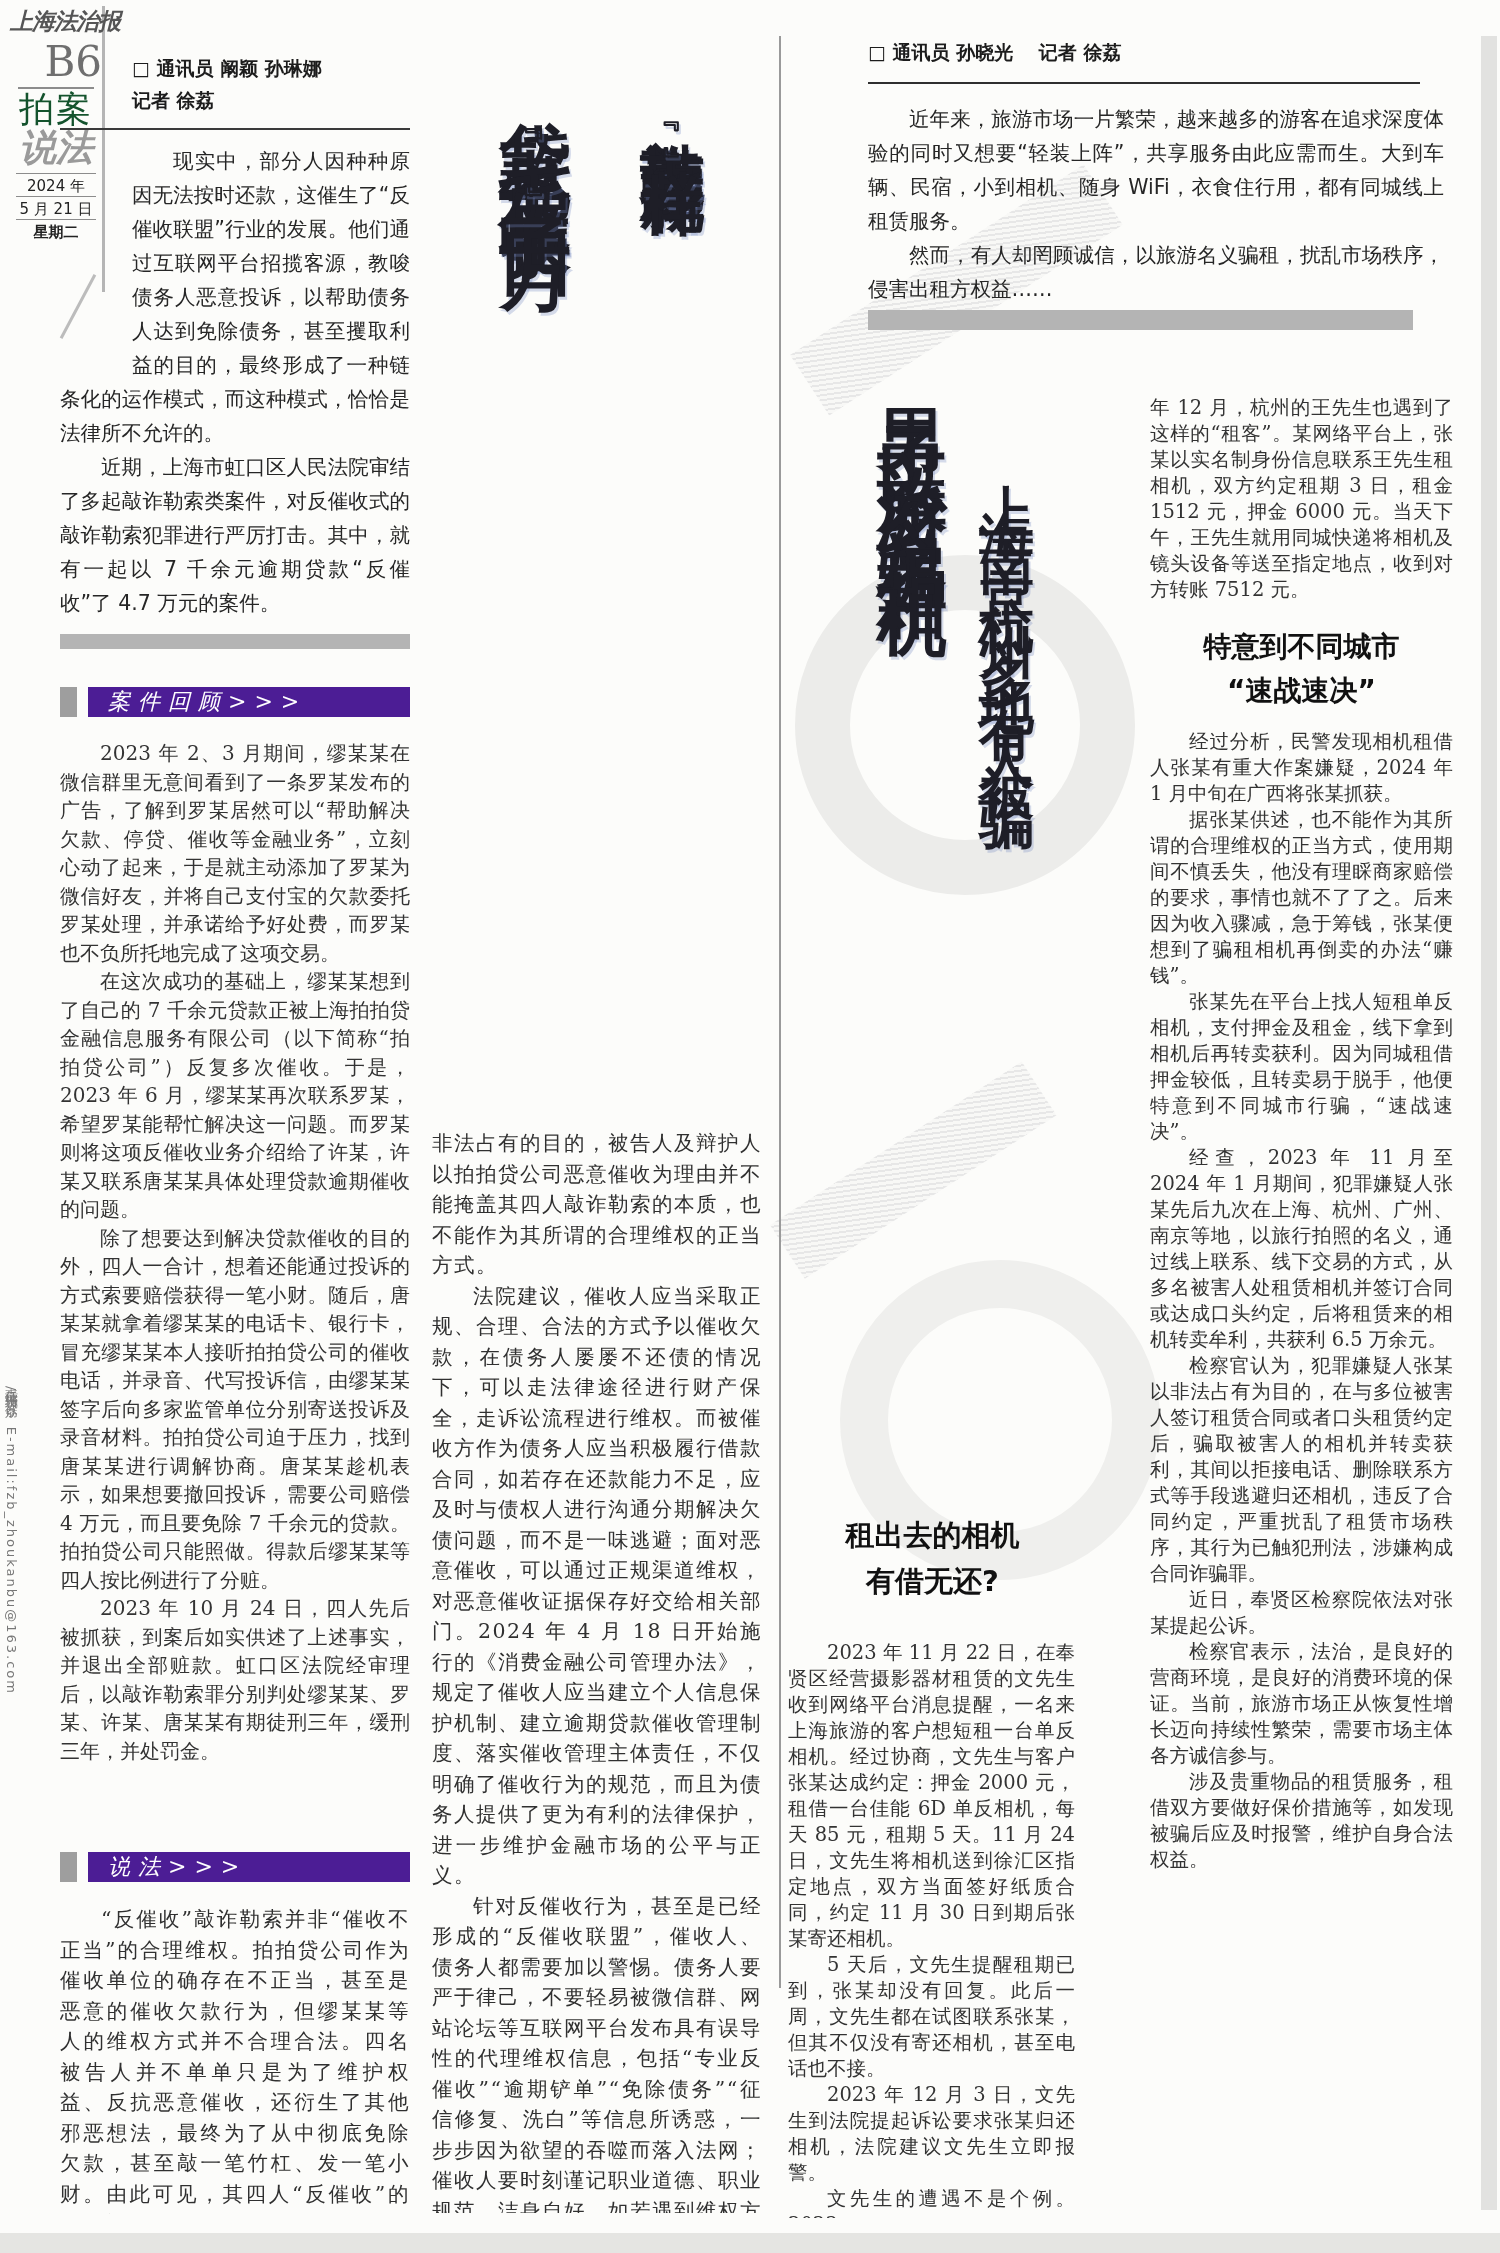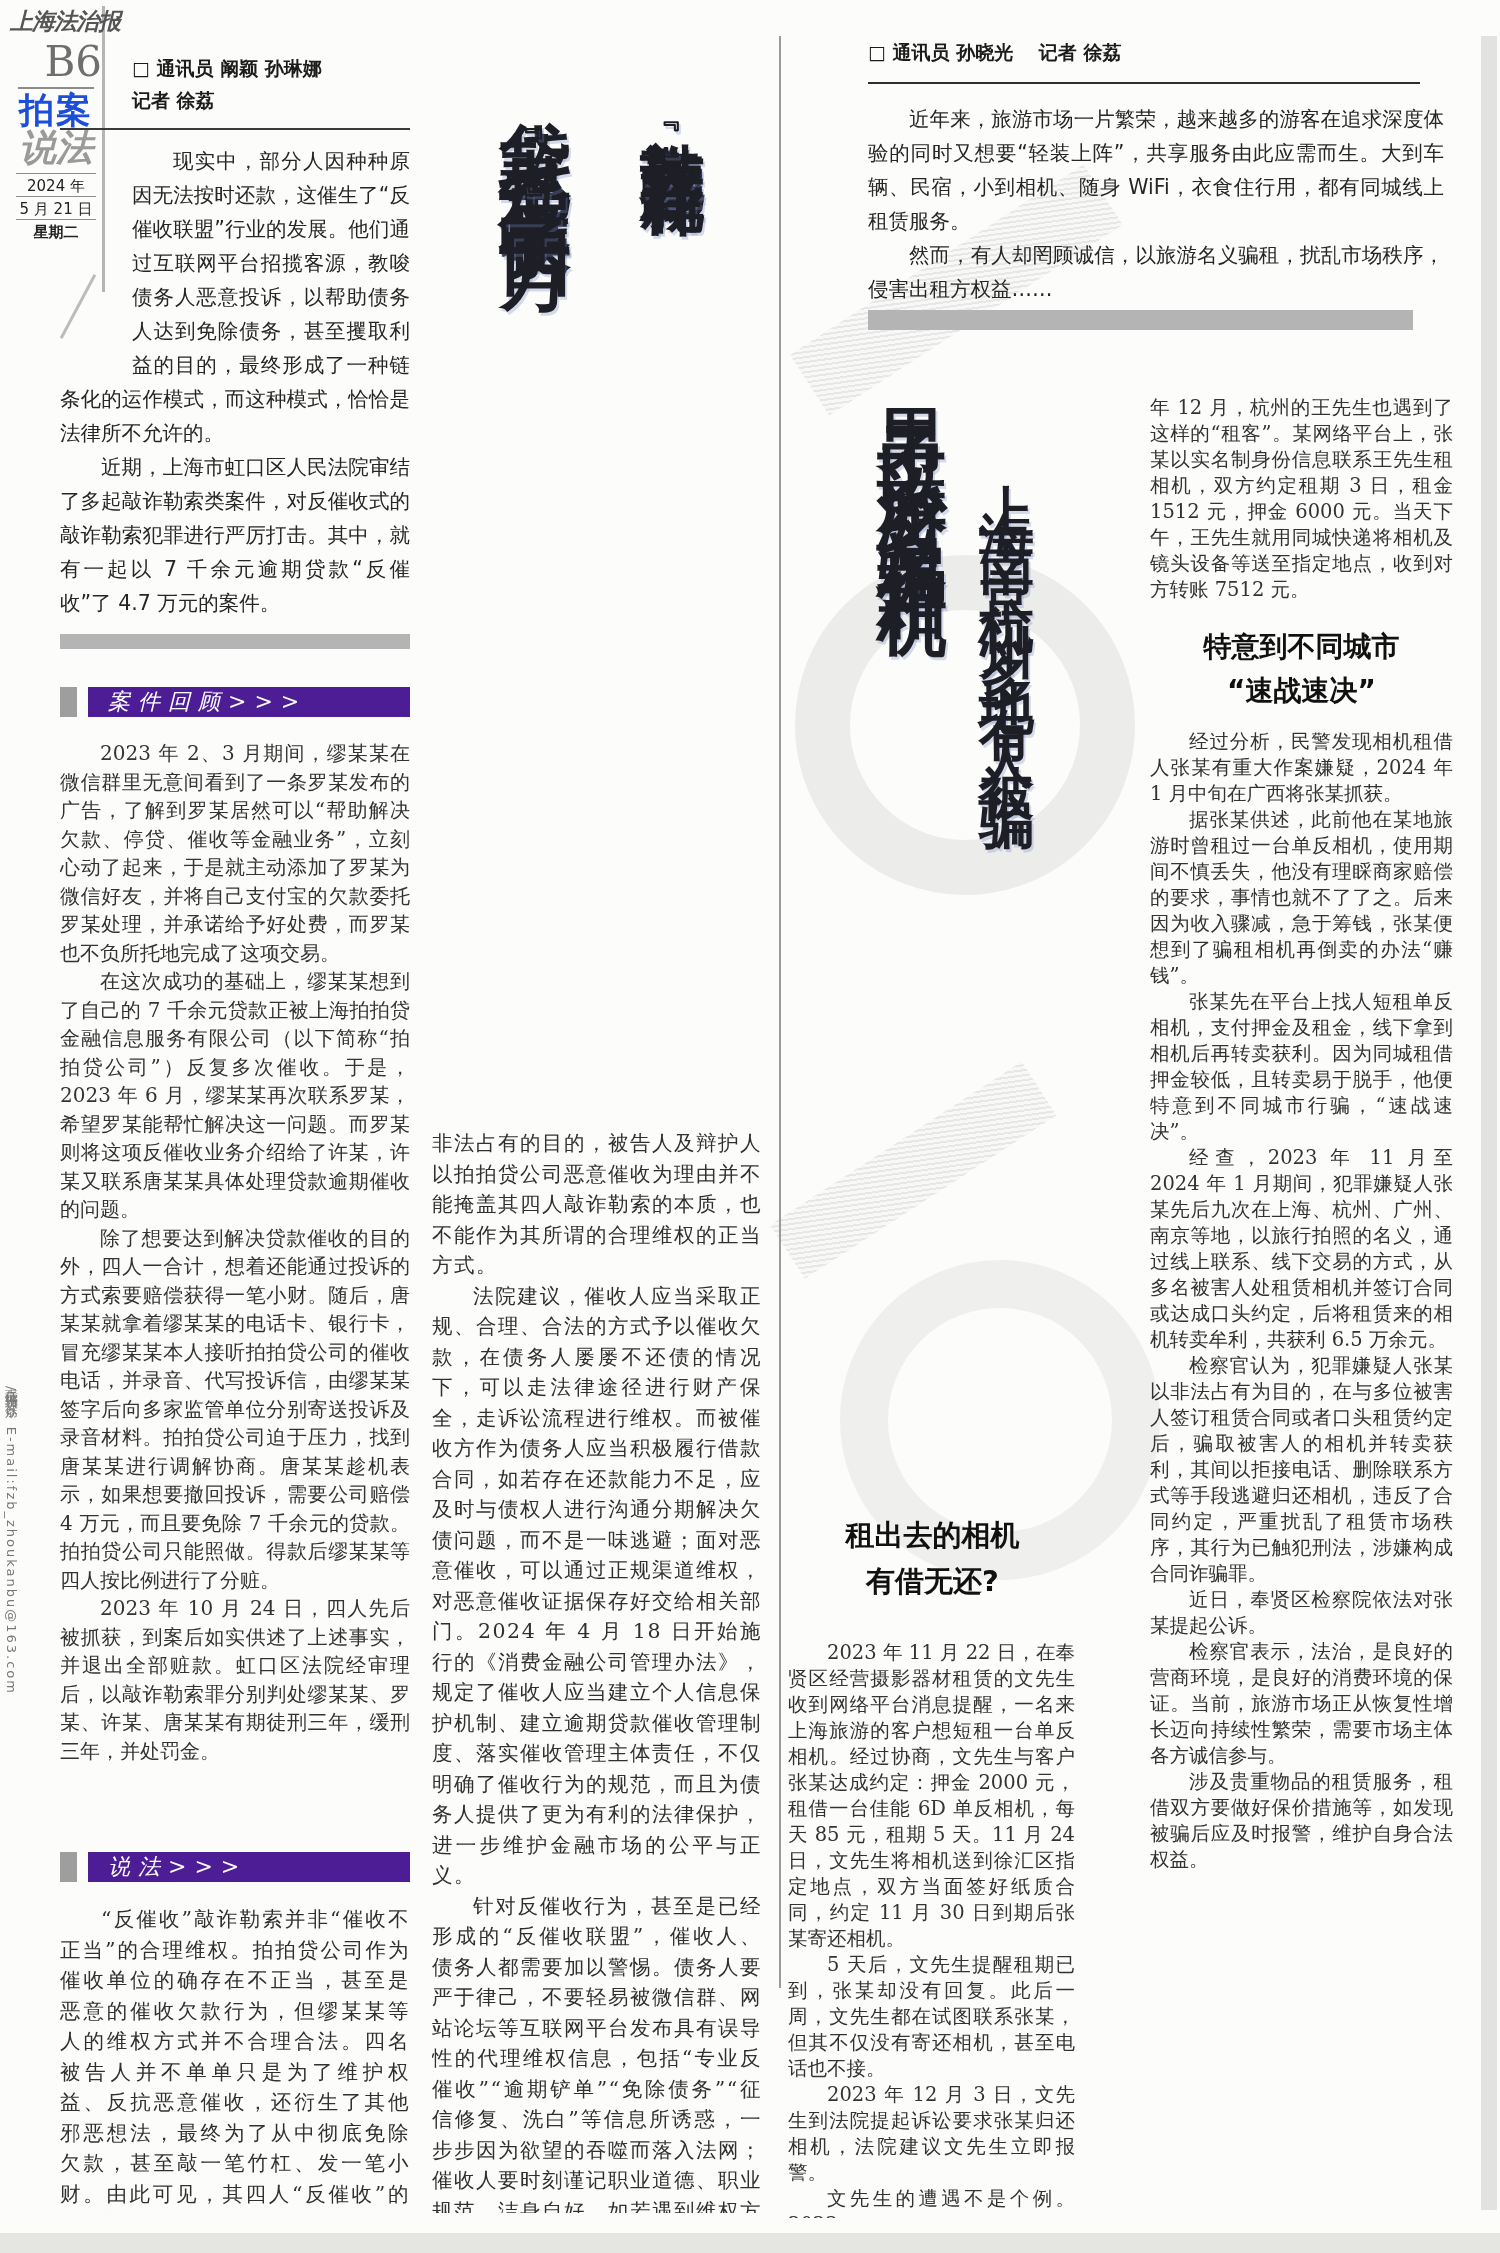--- a/index.html
+++ b/index.html
@@ -5,21 +5,21 @@
   html,body{margin:0;padding:0;background:#e9e9e6;}
   .serif{font-family:"DejaVu Serif","Liberation Serif",serif;}
   .sans{font-family:"DejaVu Sans","Liberation Sans",sans-serif;}
   #page{position:relative;width:1500px;height:2253px;background:#fcfcfa;overflow:hidden;color:#2d2d2d;}
 
   
   #masthead{position:absolute;left:10px;top:6px;width:92px;height:286px;border-right:3px solid #b5b5b5;text-align:center;}
   .mast-logo{font-size:23px;font-weight:700;font-style:italic;color:#555;letter-spacing:-1px;white-space:nowrap;}
   .mast-pageno{font-size:42px;color:#6f6f6f;line-height:46px;margin-top:2px;text-align:right;}
   .mast-rule{height:0;border-top:2px solid #8c8c8c;margin:2px 8px;}
-  .mast-sec1{font-size:35px;font-weight:700;color:#1d4ed8;line-height:37px;letter-spacing:2px;}
+  .mast-sec1{font-size:35px;font-weight:400;color:#14532d;line-height:37px;letter-spacing:2px;}
   .mast-sec2{font-size:37px;font-weight:700;font-style:italic;color:#9a9a9a;line-height:39px;}
   .mast-date{font-size:15px;color:#222;line-height:20px;border-top:1.5px solid #8c8c8c;margin:0 6px;padding-top:2px;}
   .mast-week{font-weight:700;}
   #mast-diag{position:absolute;left:42px;top:305px;width:72px;height:3px;background:#bcbcbc;transform:rotate(118deg);}
 
   
   #divider-articles{position:absolute;left:779px;top:36px;width:2px;height:1952px;background:#9a9a9a;}
   #edge-strip{position:absolute;left:1481px;top:36px;width:16px;height:2174px;background:#e2e2e0;}
   #bottom-strip{position:absolute;left:0;top:2233px;width:1500px;height:20px;background:#e5e5e2;}
 
@@ -155,21 +155,21 @@
   <div class="abs clip" style="left:1150px;top:395px;width:303px;height:1822px;z-index:2;">
     <div class="bodytext story serif">
       <p class="noindent">年 12 月，杭州的王先生也遇到了这样的“租客”。某网络平台上，张某以实名制身份信息联系王先生租相机，双方约定租期 3 日，租金 1512 元，押金 6000 元。当天下午，王先生就用同城快递将相机及镜头设备等送至指定地点，收到对方转账 7512 元。</p>
     </div>
     <div class="subhead" style="font-size:28px;line-height:44px;margin:22px 0 16px 0;">
       <div>特意到不同城市</div>
       <div>“速战速决”</div>
     </div>
     <div class="bodytext story serif">
       <p>经过分析，民警发现相机租借人张某有重大作案嫌疑，2024 年 1 月中旬在广西将张某抓获。</p>
-      <p>据张某供述，此前他在某地旅游时曾租过一台单反相机，使用期间不慎丢失，他没有理睬商家赔偿的要求，事情也就不了了之。后来因为收入骤减，急于筹钱，张某便想到了骗租相机再倒卖的办法“赚钱”。</p>
+      <p>据张某供述，也不能作为其所谓的合理维权的正当方式，使用期间不慎丢失，他没有理睬商家赔偿的要求，事情也就不了了之。后来因为收入骤减，急于筹钱，张某便想到了骗租相机再倒卖的办法“赚钱”。</p>
       <p>张某先在平台上找人短租单反相机，支付押金及租金，线下拿到相机后再转卖获利。因为同城租借押金较低，且转卖易于脱手，他便特意到不同城市行骗，“速战速决”。</p>
       <p>经查，2023 年 11 月至 2024 年 1 月期间，犯罪嫌疑人张某先后九次在上海、杭州、广州、南京等地，以旅行拍照的名义，通过线上联系、线下交易的方式，从多名被害人处租赁相机并签订合同或达成口头约定，后将租赁来的相机转卖牟利，共获利 6.5 万余元。</p>
       <p>检察官认为，犯罪嫌疑人张某以非法占有为目的，在与多位被害人签订租赁合同或者口头租赁约定后，骗取被害人的相机并转卖获利，其间以拒接电话、删除联系方式等手段逃避归还相机，违反了合同约定，严重扰乱了租赁市场秩序，其行为已触犯刑法，涉嫌构成合同诈骗罪。</p>
       <p>近日，奉贤区检察院依法对张某提起公诉。</p>
       <p>检察官表示，法治，是良好的营商环境，是良好的消费环境的保证。当前，旅游市场正从恢复性增长迈向持续性繁荣，需要市场主体各方诚信参与。</p>
       <p>涉及贵重物品的租赁服务，租借双方要做好保价措施等，如发现被骗后应及时报警，维护自身合法权益。</p>
     </div>
   </div>
 
   <div id="footer-vert" class="sans">

